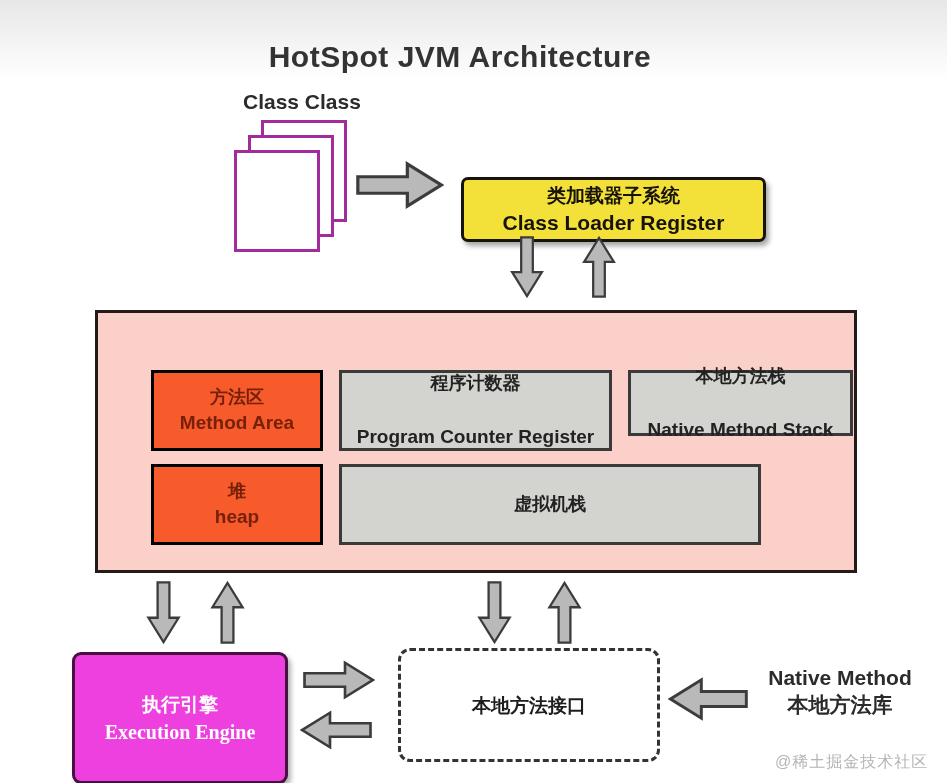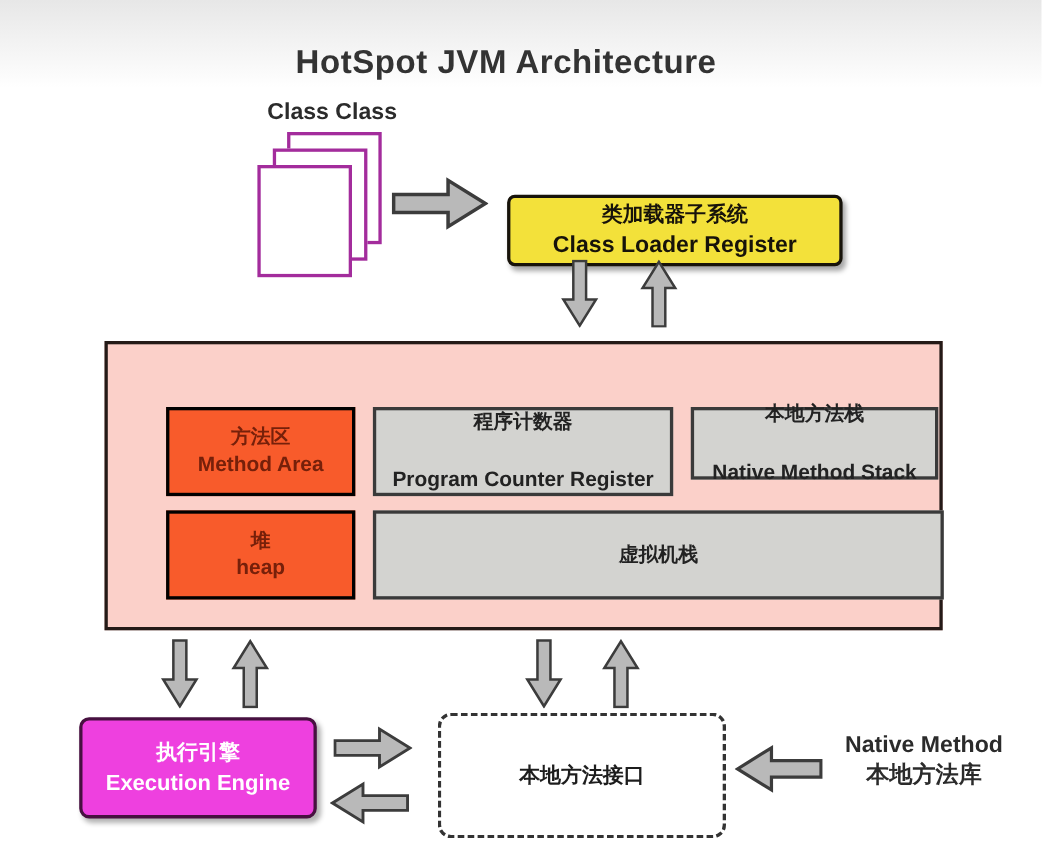--- a/index.html
+++ b/index.html
@@ -53,26 +53,27 @@
   }
   .rt-box{position:absolute;border:3px solid #000000;margin-left:33px;}
   .orange{background:#f85b2b;color:#76200a;}
   .gray{background:#d3d3d0;color:#222;border-color:#3a3a3a;gap:28px;}
   .rt-box .l1{font-size:18px;line-height:25px;}
   .rt-box .l2{font-size:19px;line-height:26px;}
   .method-area{left:20px;top:57px;width:172px;height:81px;}
   .pc-register{left:208px;top:57px;width:273px;height:81px;}
   .native-stack{left:497px;top:57px;width:225px;height:66px;}
   .heap-box{left:20px;top:151px;width:172px;height:81px;}
-  .jvm-stack{left:208px;top:151px;width:519px;height:81px;}
+  .jvm-stack{left:208px;top:151px;width:422px;height:81px;}
   .execengine{
-    left:72px;top:652px;width:216px;height:92px;
+    left:72px;top:652px;width:216px;height:132px;
     background:#ee40df;border:3px solid #471040;border-radius:9px;
     box-shadow:3px 4px 5px rgba(0,0,0,0.3);
     color:#fff;
+    font-family:Liberation Serif, serif;
   }
   .execengine .l1{font-size:19px;line-height:27px;}
   .execengine .l2{font-size:20px;line-height:28px;}
   .nmi{
     left:398px;top:648px;width:262px;height:114px;
     border:3px dashed #333;border-radius:12px;background:transparent;
     color:#1d1d1d;
   }
   .nmi .l1{font-size:19px;line-height:27px;}
   .nmi .l2{font-size:20px;line-height:27px;}
@@ -175,14 +176,15 @@
 
   <svg class="abs arrow" style="left:668px;top:674px;" width="80" height="50" viewBox="0 0 96 52">
     <polygon points="94,17 40,17 40,3 3,26 40,49 40,35 94,35" fill="#b9b9b9" stroke="#3c3c3c" stroke-width="3.5"></polygon>
   </svg>
 
   <div class="abs libraries">
     <div>Native Method</div>
     <div>本地方法库</div>
   </div>
 
+  <div class="abs watermark">@稀土掘金技术社区</div>
 
 </div>
 
 </body></html>

